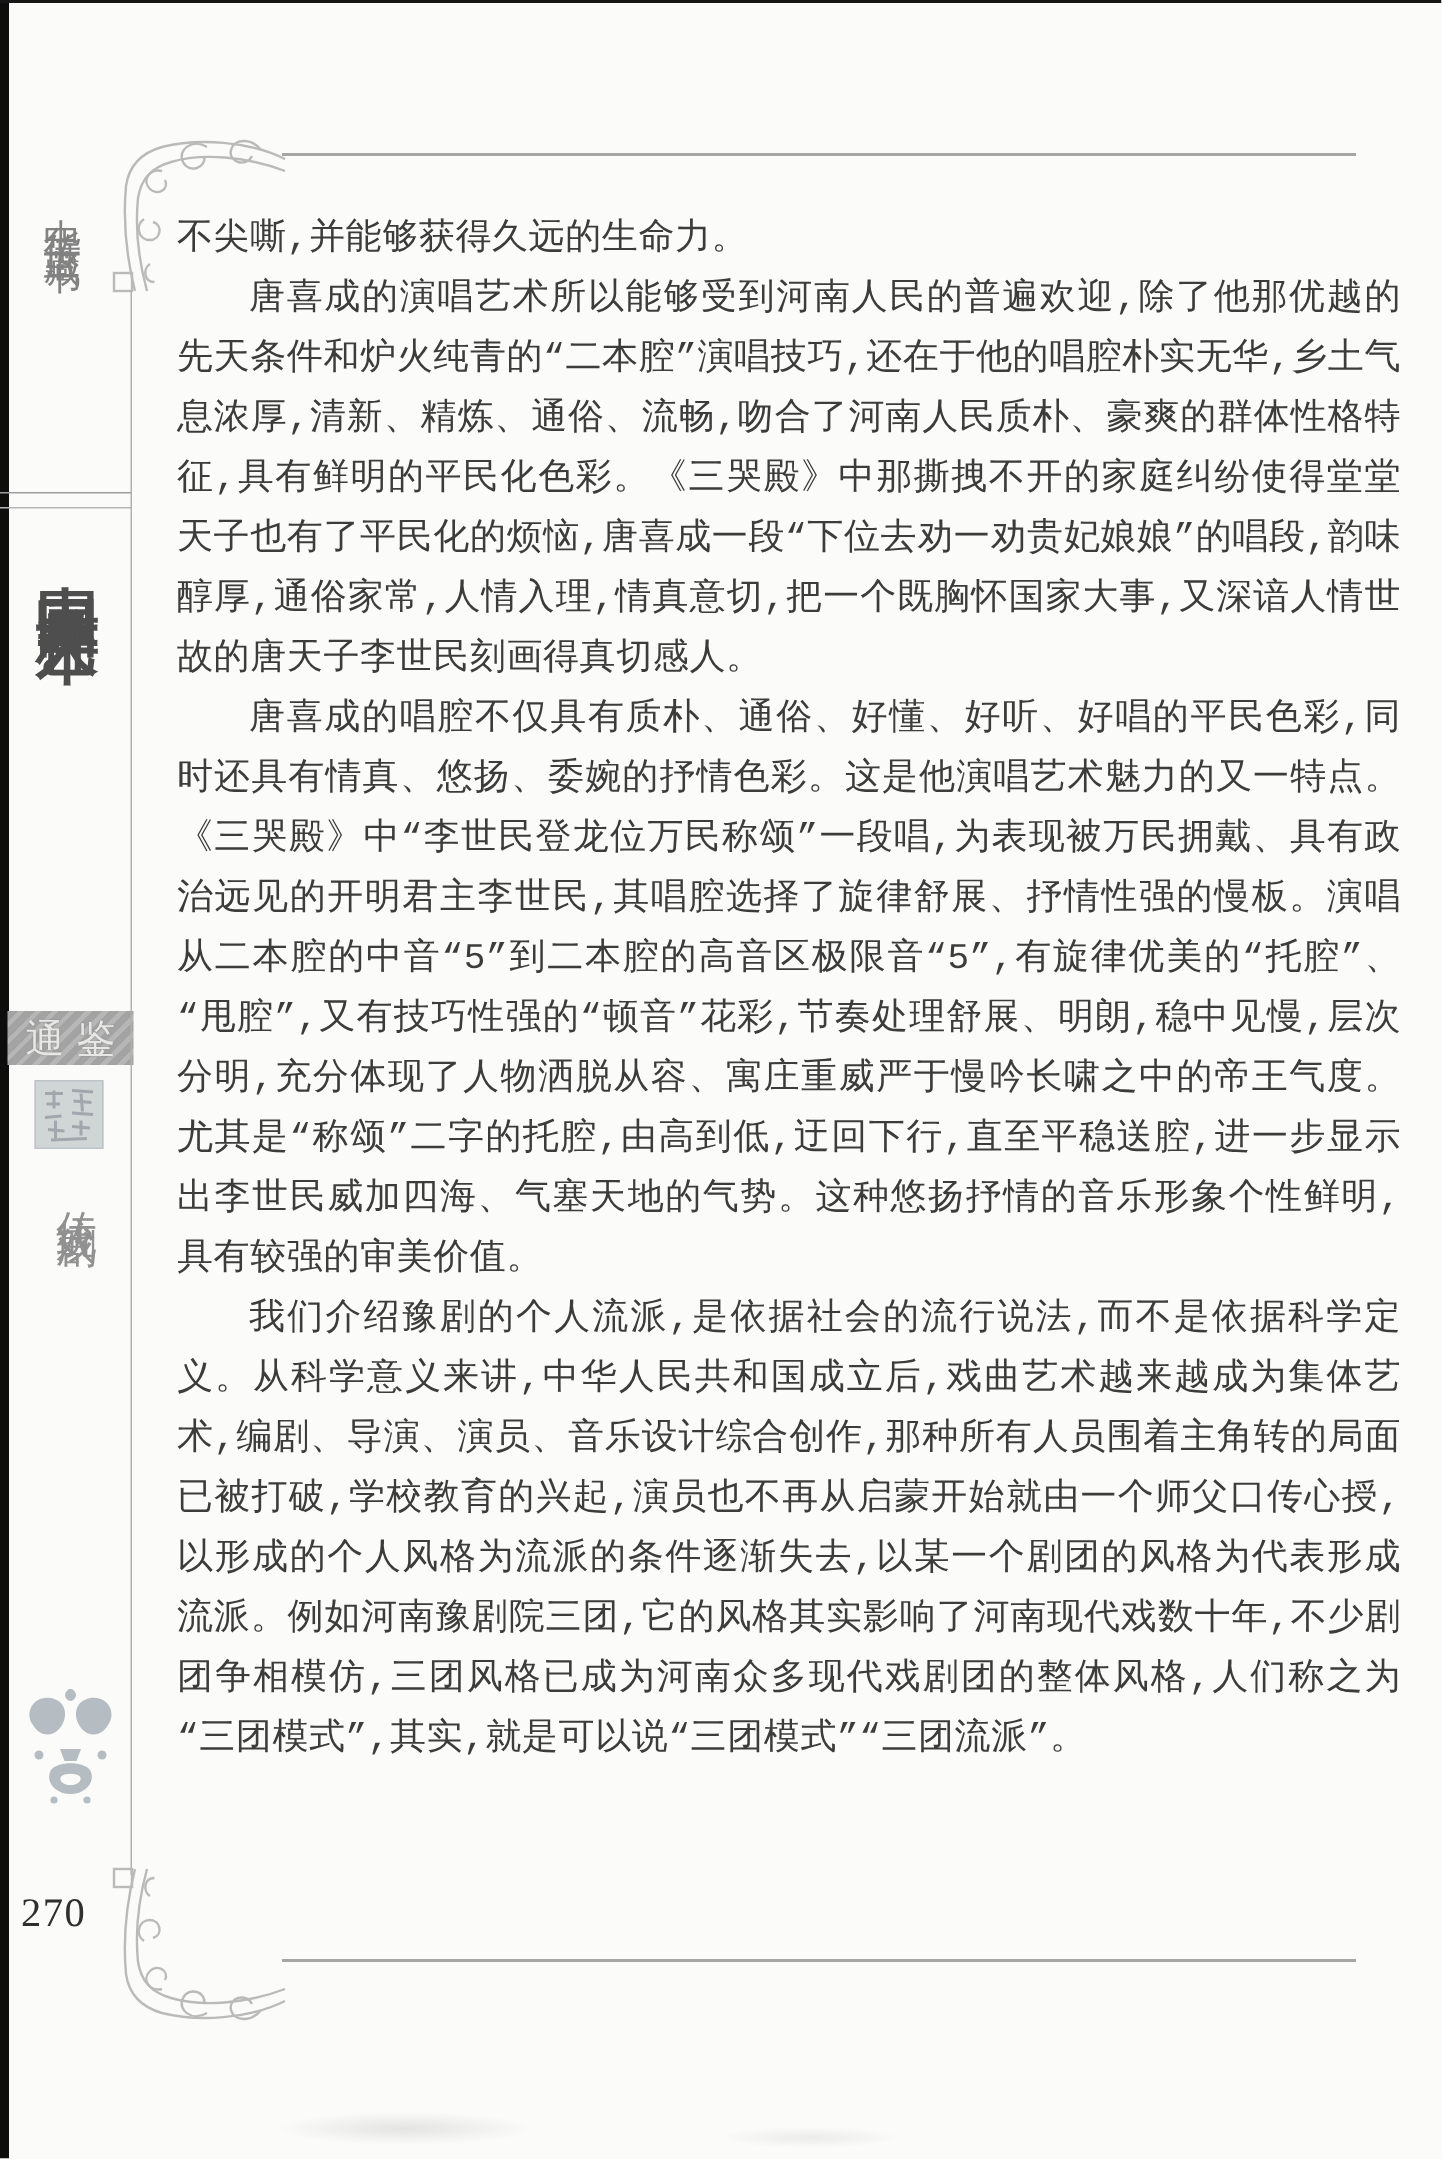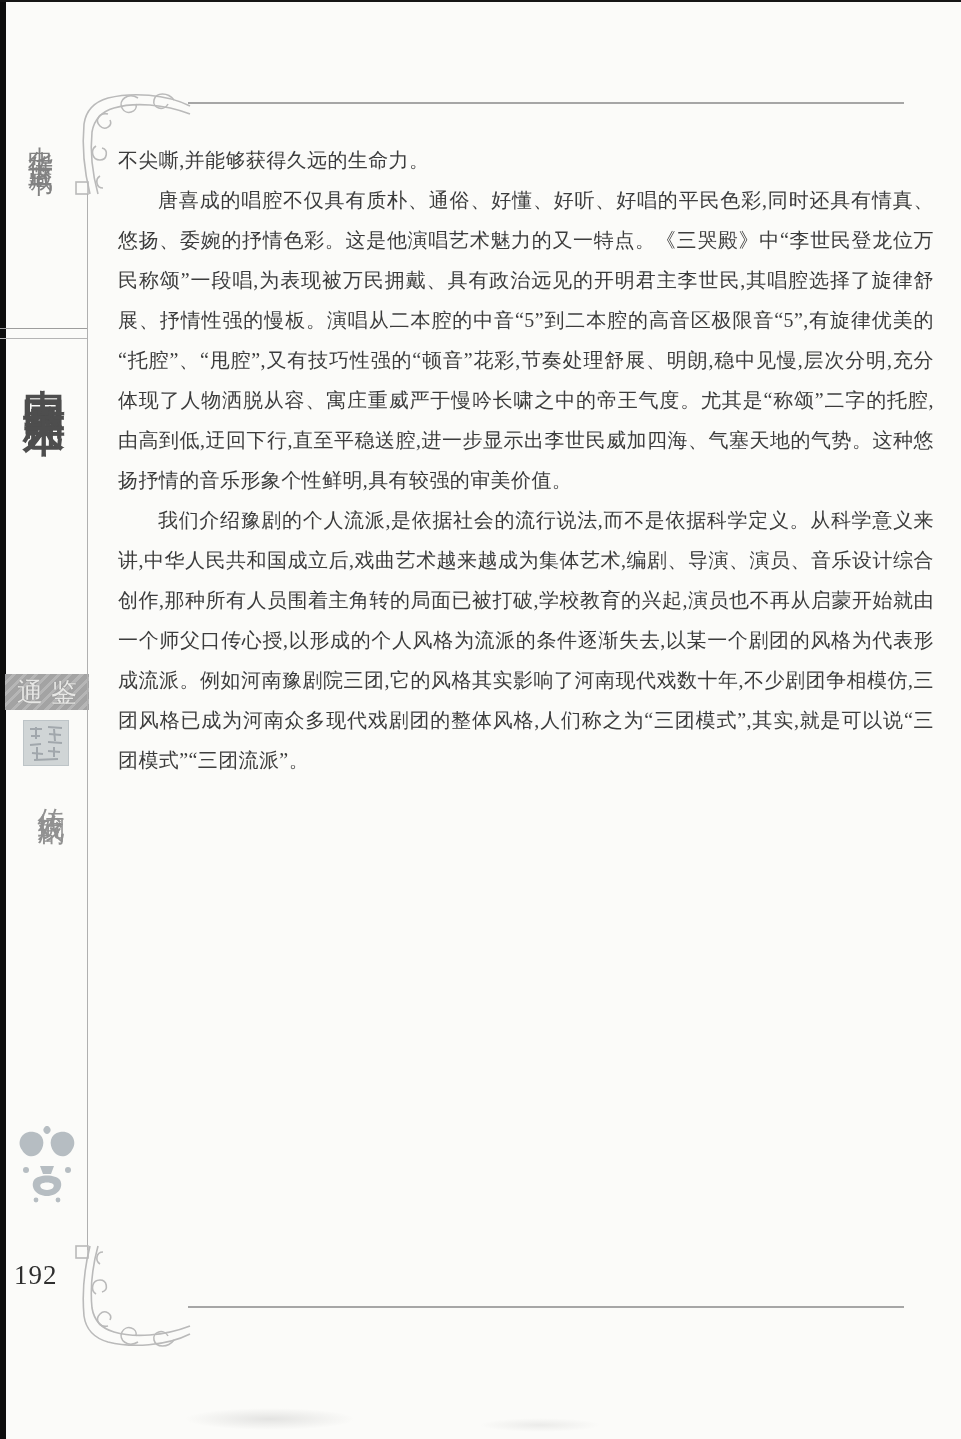--- a/index.html
+++ b/index.html
@@ -43,23 +43,24 @@
   .frame-corner{position:absolute;width:118px;height:112px;}
   .frame-corner.top{left:74px;top:84px;}
   .frame-corner.bottom{left:74px;top:1244px;transform:scaleY(-1);}
   .frame-line-top{position:absolute;left:188px;top:102px;width:716px;border-top:2px solid #a6a6a6;}
   .frame-line-bottom{position:absolute;left:188px;top:1306px;width:716px;border-top:2px solid #a6a6a6;}
   .frame-line-left{position:absolute;left:87px;top:194px;height:1056px;border-left:1.5px solid #b0b0b0;}
 
   
   .article{
     position:absolute;left:118px;top:140px;width:816px;
-    font-size:20px;line-height:40px;color:#3c3c3c;
+    font-size:24px;line-height:40px;color:#3c3c3c;
     text-align:justify;word-break:break-all;
     letter-spacing:.4px;
+    font-family:Liberation Mono, monospace;
   }
   .article p{margin:0;text-indent:2em;}
   .article p.no-indent{text-indent:0;}
 </style>
 </head>
 <body>
 
 <div class="scan-edge-left"></div>
 <div class="scan-edge-top"></div>
 <div class="smudge"></div>
@@ -102,21 +103,21 @@
       <path d="M26 40 h14 l-3 8 h-8 Z"></path>
       <path d="M20 54 c4 -6 22 -6 26 0 c4 7 -2 16 -13 16 c-11 0 -17 -9 -13 -16 Z M27 58 c-2 2 0 6 6 6 c6 0 8 -4 6 -6 c-3 -2 -9 -2 -12 0 Z"></path>
       <circle cx="12" cy="44" r="3"></circle>
         <circle cx="54" cy="44" r="3"></circle>
       <circle cx="22" cy="74" r="2.4"></circle>
         <circle cx="44" cy="74" r="2.4"></circle>
     </g>
   </svg>
 </div>
 
-<div class="page-number">192</div>
+<div class="page-number">270</div>
 
 <div class="frame-corner top">
   <svg viewBox="0 0 118 112" aria-hidden="true">
     <g fill="none" stroke="#bababa" stroke-width="1.6">
       <path d="M116 22 C92 10 58 8 34 14 C20 18 12 26 10 40 C8 62 10 86 16 110"></path>
       <path d="M116 30 C90 20 60 18 40 24 C26 28 20 36 18 48 C16 68 18 88 24 110"></path>
       <path d="M100 16 c-6 -8 -18 -8 -20 0 c-2 8 10 12 14 4"></path>
       <path d="M64 14 c-10 -6 -20 2 -16 10 c4 8 16 4 14 -4"></path>
       <path d="M34 30 c-8 -2 -14 6 -8 12 c5 5 13 0 10 -6"></path>
       <path d="M22 62 c-6 4 -4 14 4 14 c7 0 9 -10 2 -12"></path>
@@ -138,15 +139,16 @@
       <path d="M22 62 c-6 4 -4 14 4 14 c7 0 9 -10 2 -12"></path>
       <path d="M26 92 c-5 3 -4 12 3 12"></path>
       <rect x="2" y="98" width="12" height="12"></rect>
     </g>
   </svg>
 </div>
 <div class="frame-line-bottom"></div>
 
 <div class="article">
   <p class="no-indent">不尖嘶,并能够获得久远的生命力。</p>
+  <p>唐喜成的演唱艺术所以能够受到河南人民的普遍欢迎,除了他那优越的先天条件和炉火纯青的“二本腔”演唱技巧,还在于他的唱腔朴实无华,乡土气息浓厚,清新、精炼、通俗、流畅,吻合了河南人民质朴、豪爽的群体性格特征,具有鲜明的平民化色彩。《三哭殿》中那撕拽不开的家庭纠纷使得堂堂天子也有了平民化的烦恼,唐喜成一段“下位去劝一劝贵妃娘娘”的唱段,韵味醇厚,通俗家常,人情入理,情真意切,把一个既胸怀国家大事,又深谙人情世故的唐天子李世民刻画得真切感人。</p>
   <p>唐喜成的唱腔不仅具有质朴、通俗、好懂、好听、好唱的平民色彩,同时还具有情真、悠扬、委婉的抒情色彩。这是他演唱艺术魅力的又一特点。《三哭殿》中“李世民登龙位万民称颂”一段唱,为表现被万民拥戴、具有政治远见的开明君主李世民,其唱腔选择了旋律舒展、抒情性强的慢板。演唱从二本腔的中音“5”到二本腔的高音区极限音“5”,有旋律优美的“托腔”、“甩腔”,又有技巧性强的“顿音”花彩,节奏处理舒展、明朗,稳中见慢,层次分明,充分体现了人物洒脱从容、寓庄重威严于慢吟长啸之中的帝王气度。尤其是“称颂”二字的托腔,由高到低,迂回下行,直至平稳送腔,进一步显示出李世民威加四海、气塞天地的气势。这种悠扬抒情的音乐形象个性鲜明,具有较强的审美价值。</p>
   <p>我们介绍豫剧的个人流派,是依据社会的流行说法,而不是依据科学定义。从科学意义来讲,中华人民共和国成立后,戏曲艺术越来越成为集体艺术,编剧、导演、演员、音乐设计综合创作,那种所有人员围着主角转的局面已被打破,学校教育的兴起,演员也不再从启蒙开始就由一个师父口传心授,以形成的个人风格为流派的条件逐渐失去,以某一个剧团的风格为代表形成流派。例如河南豫剧院三团,它的风格其实影响了河南现代戏数十年,不少剧团争相模仿,三团风格已成为河南众多现代戏剧团的整体风格,人们称之为“三团模式”,其实,就是可以说“三团模式”“三团流派”。</p>
 </div>
 
 </body></html>

